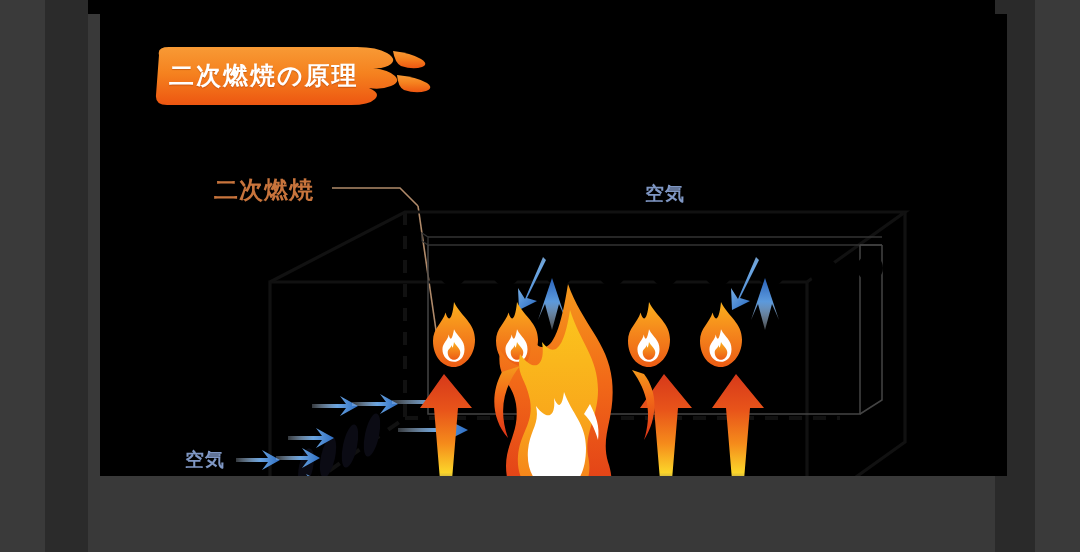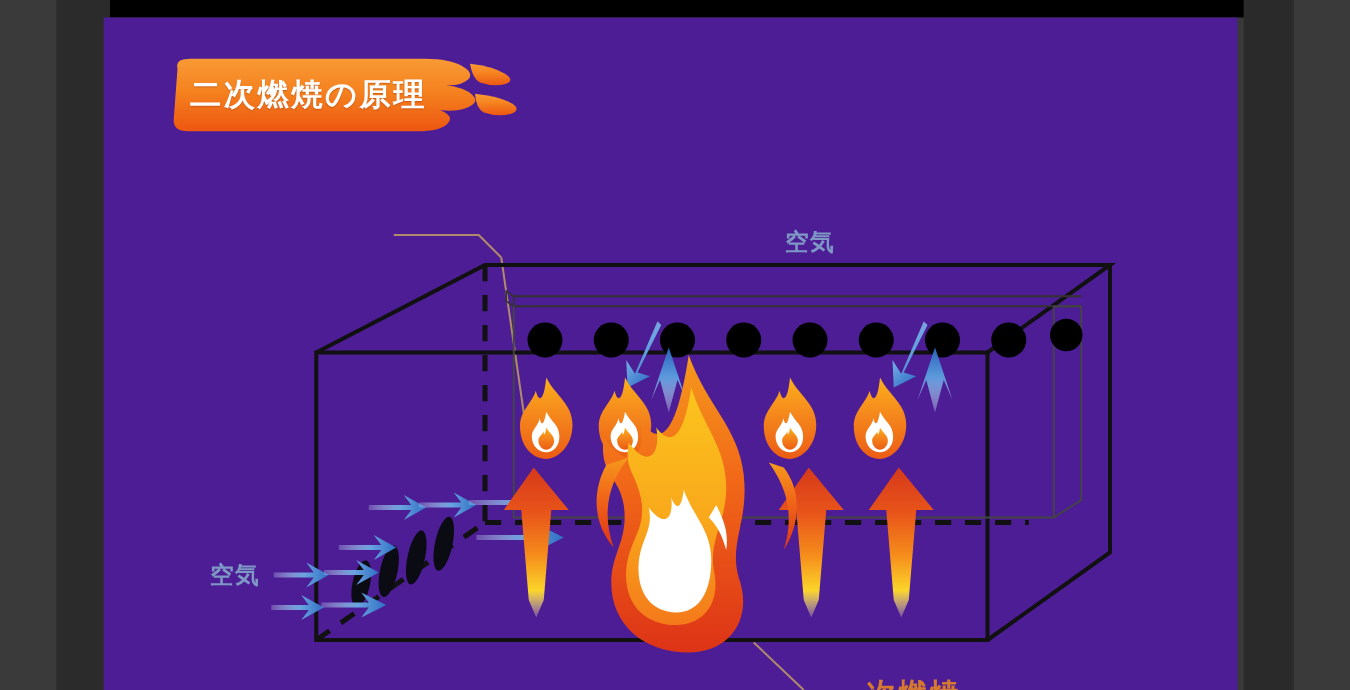--- a/index.html
+++ b/index.html
@@ -13,22 +13,22 @@
   
   .band{position:absolute;top:0;height:552px;}
   #band-far-left{left:0;width:45px;background:#3a3a3a;}
   #band-left{left:45px;width:43px;background:#2b2b2b;}
   #band-right{left:995px;width:40px;background:#2a2a2a;}
   #band-far-right{left:1035px;width:45px;background:#3a3a3a;}
 
   #topbar{position:absolute;left:88px;top:0;width:907px;height:14px;background:#000;}
 
   #page{
-    position:absolute;left:83px;top:14px;width:907px;height:538px;
-    background:#4c1d95;overflow:hidden;
+    position:absolute;left:100px;top:14px;width:907px;height:462px;
+    background:#000000;overflow:hidden;
   }
 
   
   #banner-wrap{position:absolute;left:45px;top:31px;width:290px;height:62px;}
   #banner-svg{position:absolute;left:0;top:0;}
   #banner-text{
     position:absolute;left:24px;top:14px;
     font-size:25px;font-weight:bold;color:#ffffff;
     letter-spacing:2px;
     text-shadow:0 1px 1px rgba(150,50,0,.45);
@@ -83,20 +83,21 @@
           Q10,60 11,50
           Z"></path>
         <path fill="url(#bgrad)" d="
           M248,6 Q266,8 276,14 Q284,19 277,22 Q268,25 256,21 Q250,18 248,6 Z"></path>
         <path fill="url(#bgrad)" d="
           M252,30 Q272,32 282,38 Q289,43 281,46 Q271,49 259,45 Q253,42 252,30 Z"></path>
       </svg>
       <div id="banner-text">二次燃焼の原理</div>
     </div>
 
+    <div class="lbl" id="label-secondary">二次燃焼</div>
     <div class="lbl" id="label-air-top">空気</div>
     <div class="lbl" id="label-air-left">空気</div>
     <div class="lbl" id="label-primary">次燃焼</div>
 
     <svg id="diagram" viewBox="0 0 907 538">
       <defs>
 
         <linearGradient id="riseGrad" x1="0" y1="0" x2="0" y2="1">
           <stop offset="0%" stop-color="#d6391a"></stop>
           <stop offset="30%" stop-color="#e8541a"></stop>

